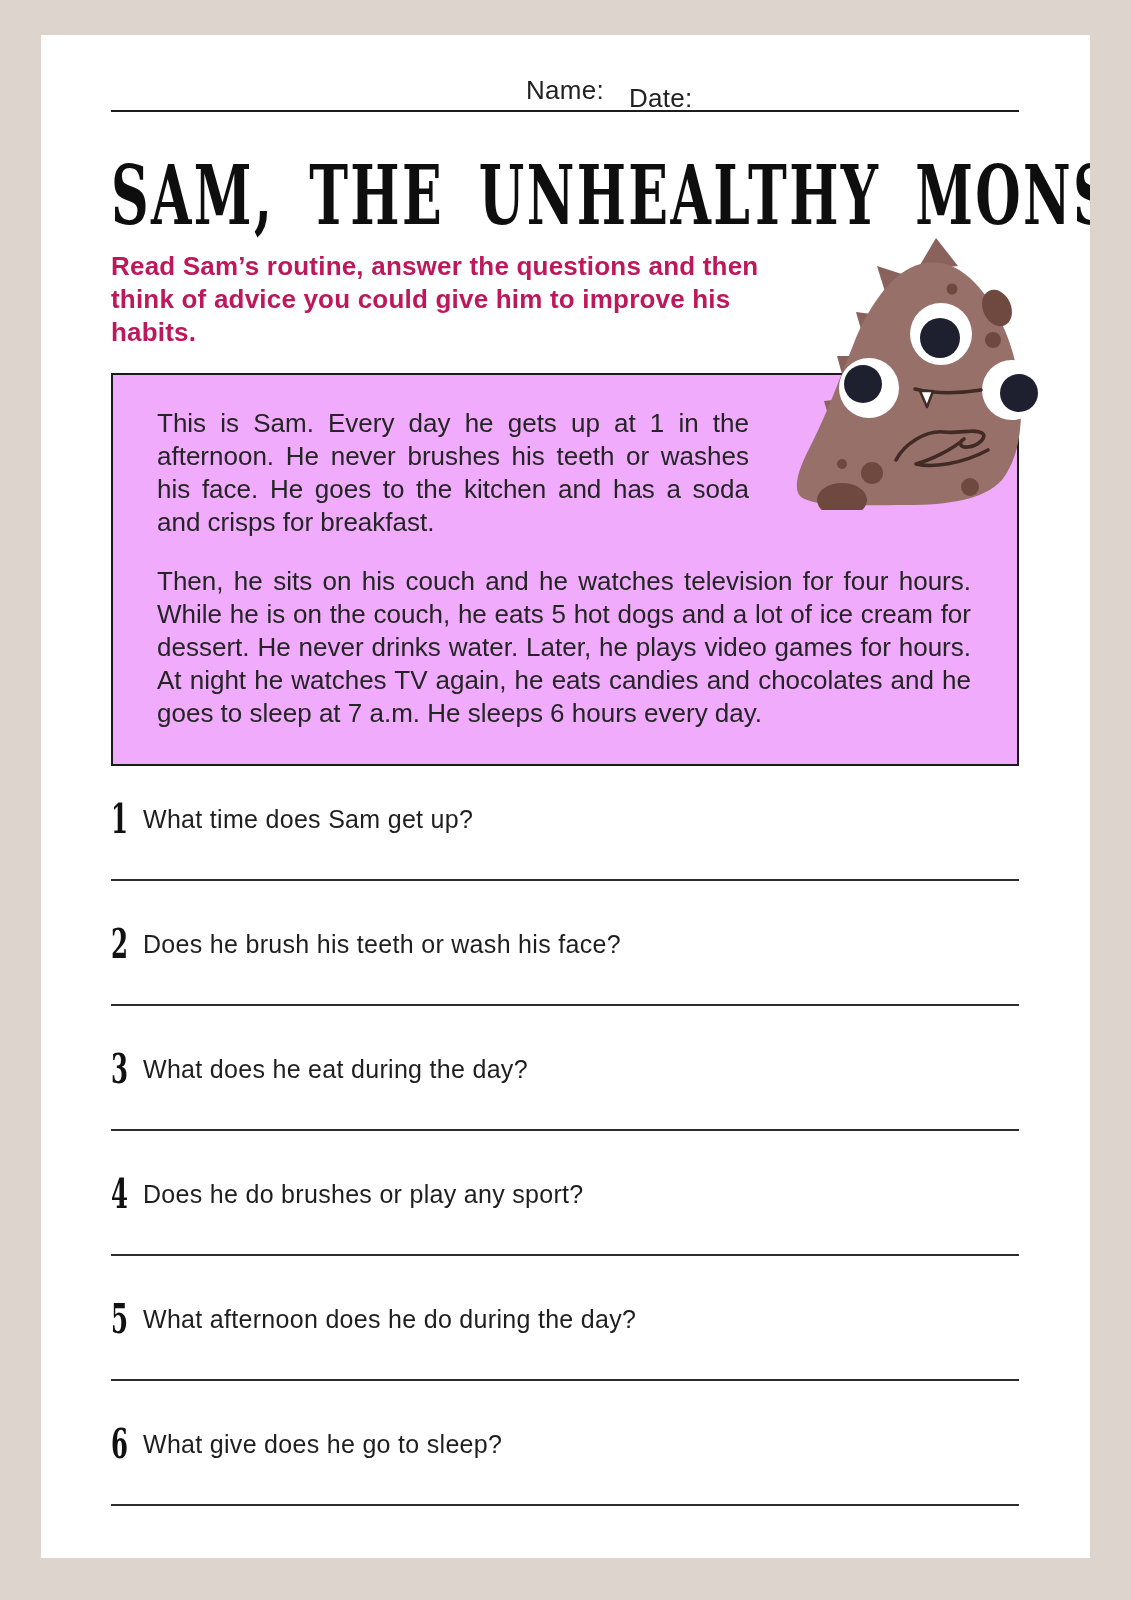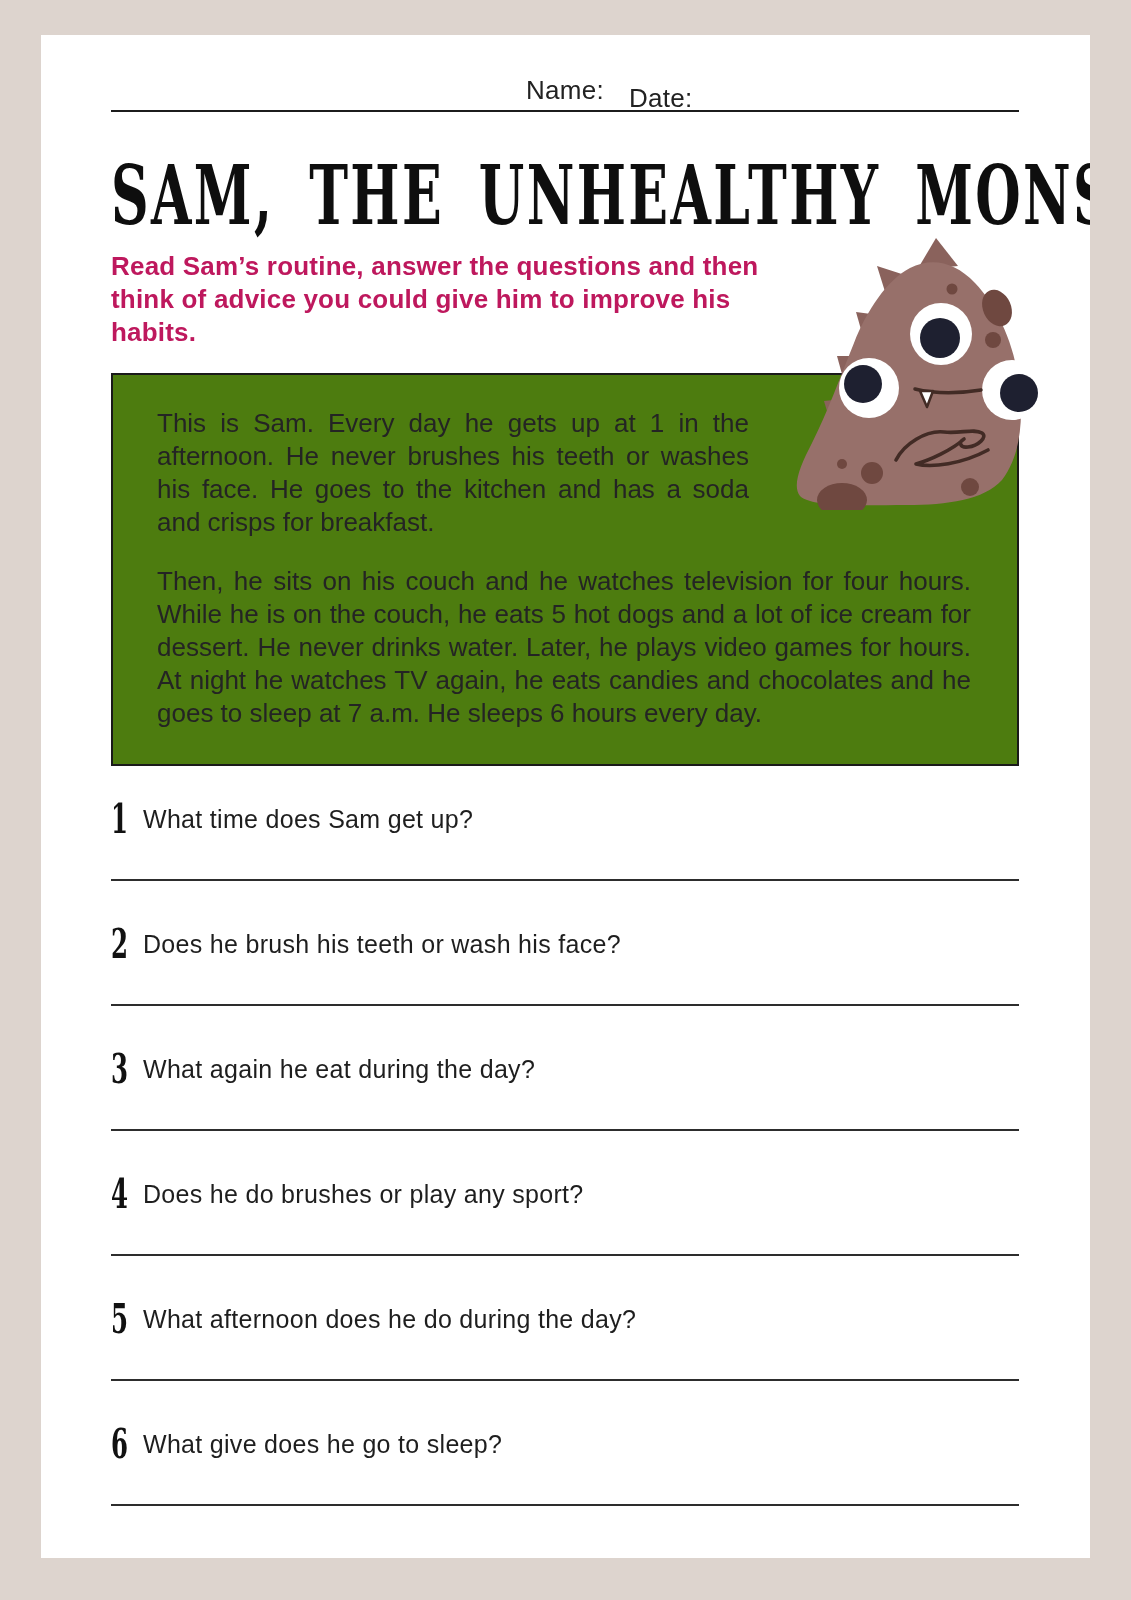--- a/index.html
+++ b/index.html
@@ -57,21 +57,21 @@
     font-weight: bold;
     line-height: 1.27;
     color: #be185d;
     letter-spacing: 0.2px;
   }
   
   .passage-box {
     margin-top: 24px;
     border: 2px solid #1a1a1a;
     padding: 32px 46px 34px 44px;
-    background: #4d7c0f;
+    background: #f0abfc;
   }
   .passage-box p {
     font-size: 26px;
     line-height: 33px;
     text-align: justify;
     color: #242424;
   }
   .para-1 { width: 592px; margin-bottom: 26px; }
   
   .monster {
@@ -207,21 +207,21 @@
         <div class="question-row">
           <span class="q-num">2</span>
           <span class="q-text">Does he brush his teeth or wash his face?</span>
         </div>
         <div class="answer-line"></div>
       </div>
 
       <div class="question-block">
         <div class="question-row">
           <span class="q-num">3</span>
-          <span class="q-text">What again he eat during the day?</span>
+          <span class="q-text">What does he eat during the day?</span>
         </div>
         <div class="answer-line"></div>
       </div>
 
       <div class="question-block">
         <div class="question-row">
           <span class="q-num">4</span>
           <span class="q-text">Does he do brushes or play any sport?</span>
         </div>
         <div class="answer-line"></div>

